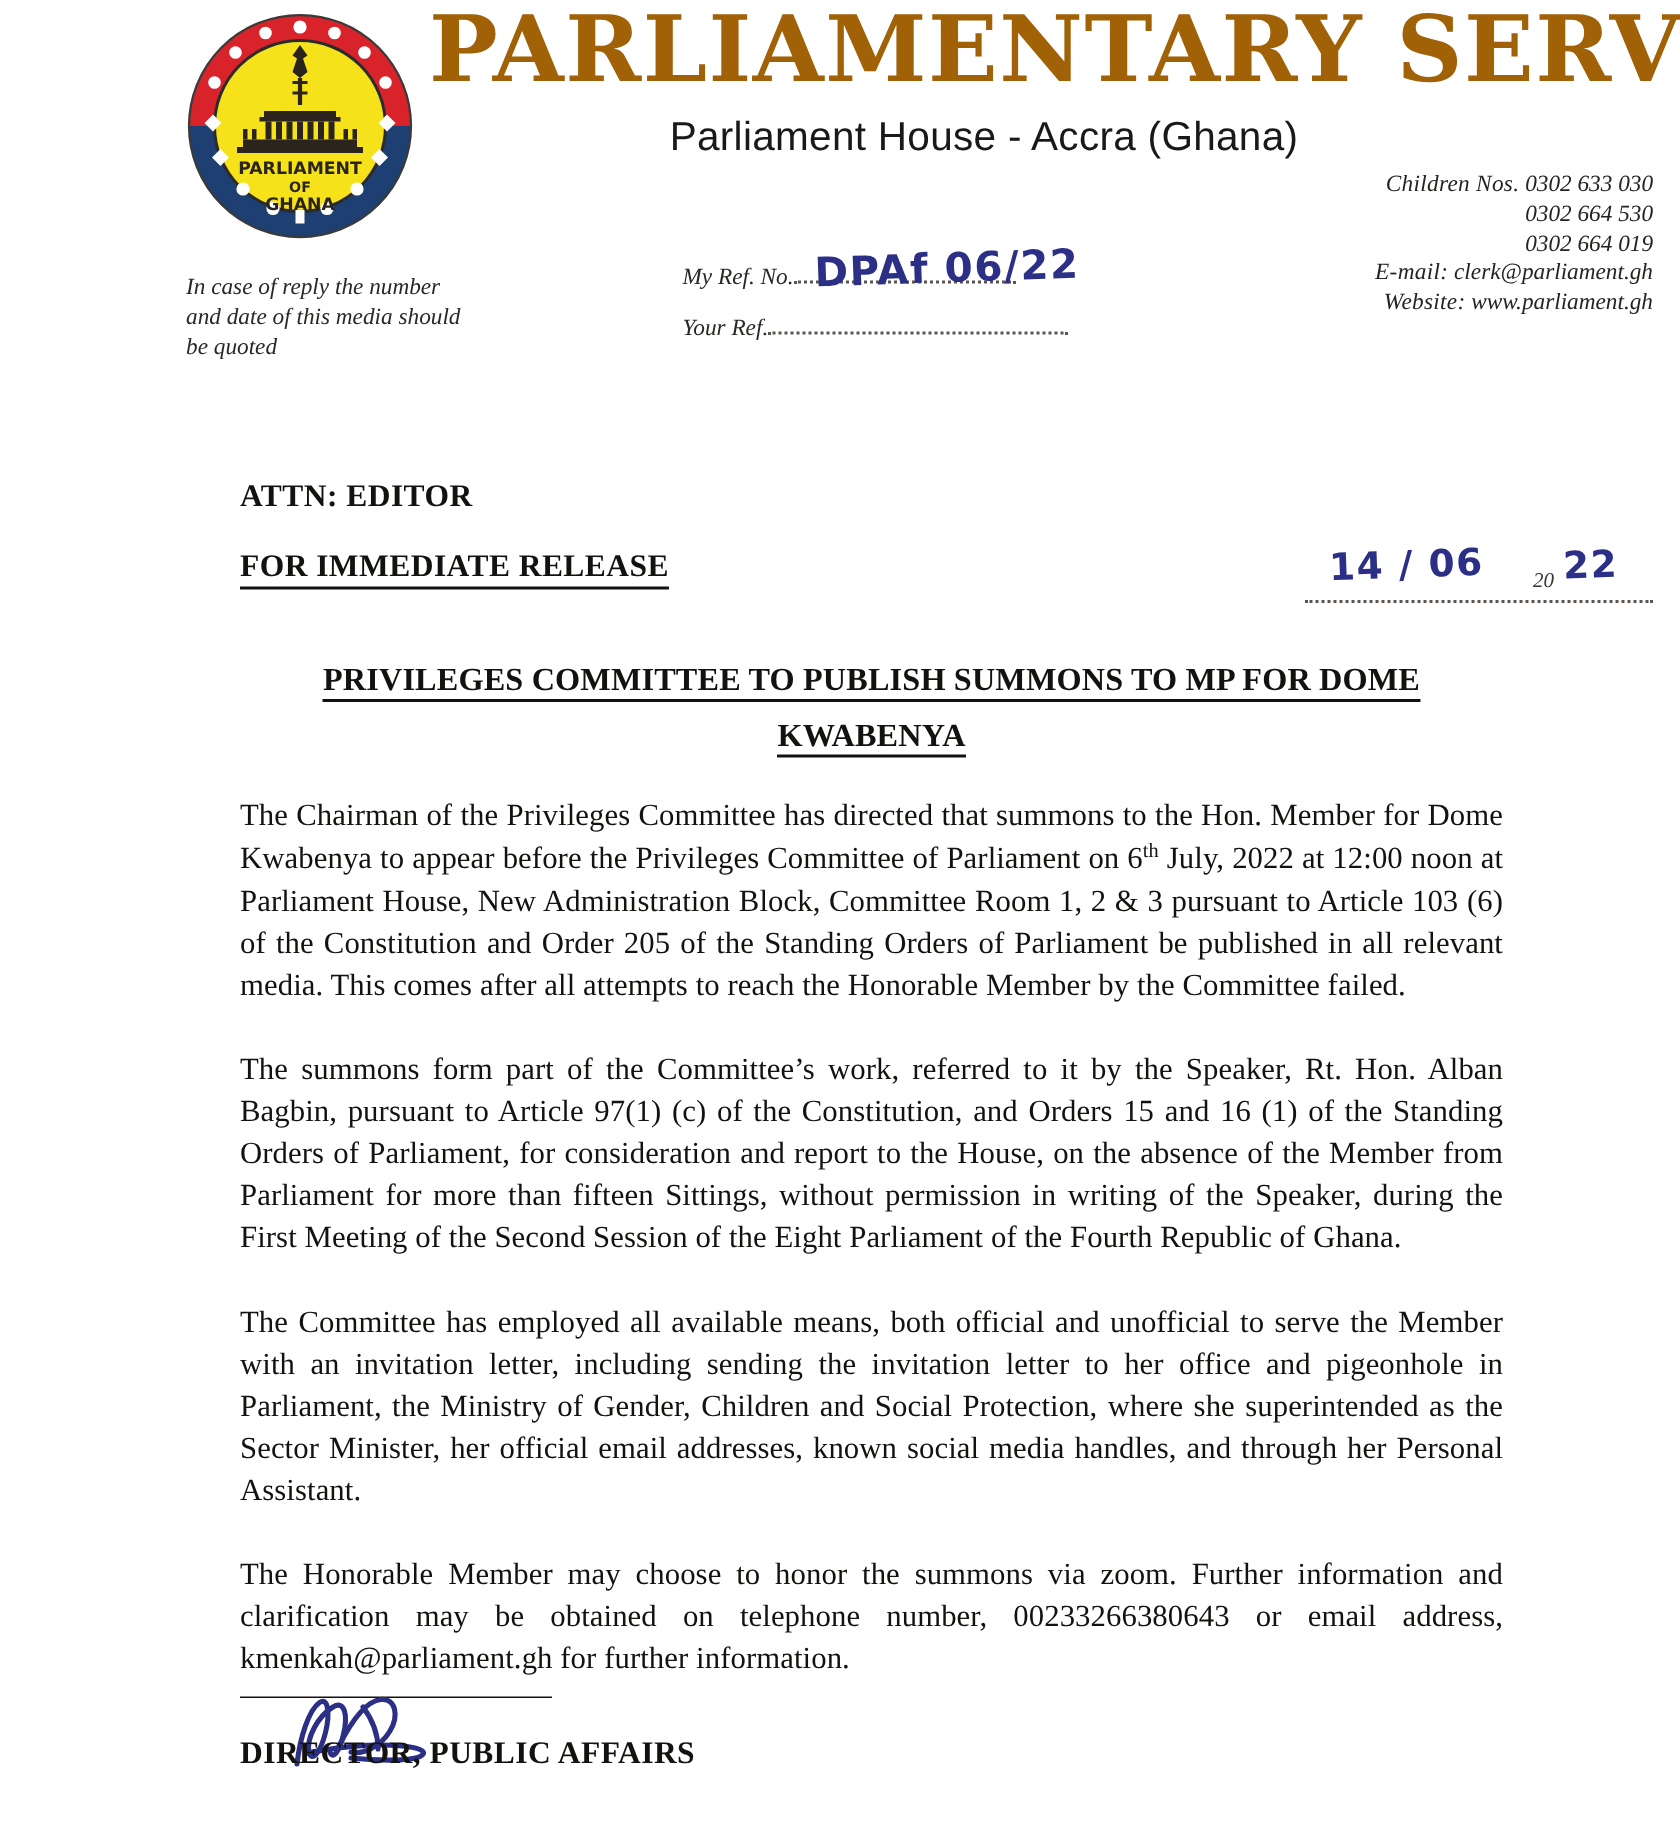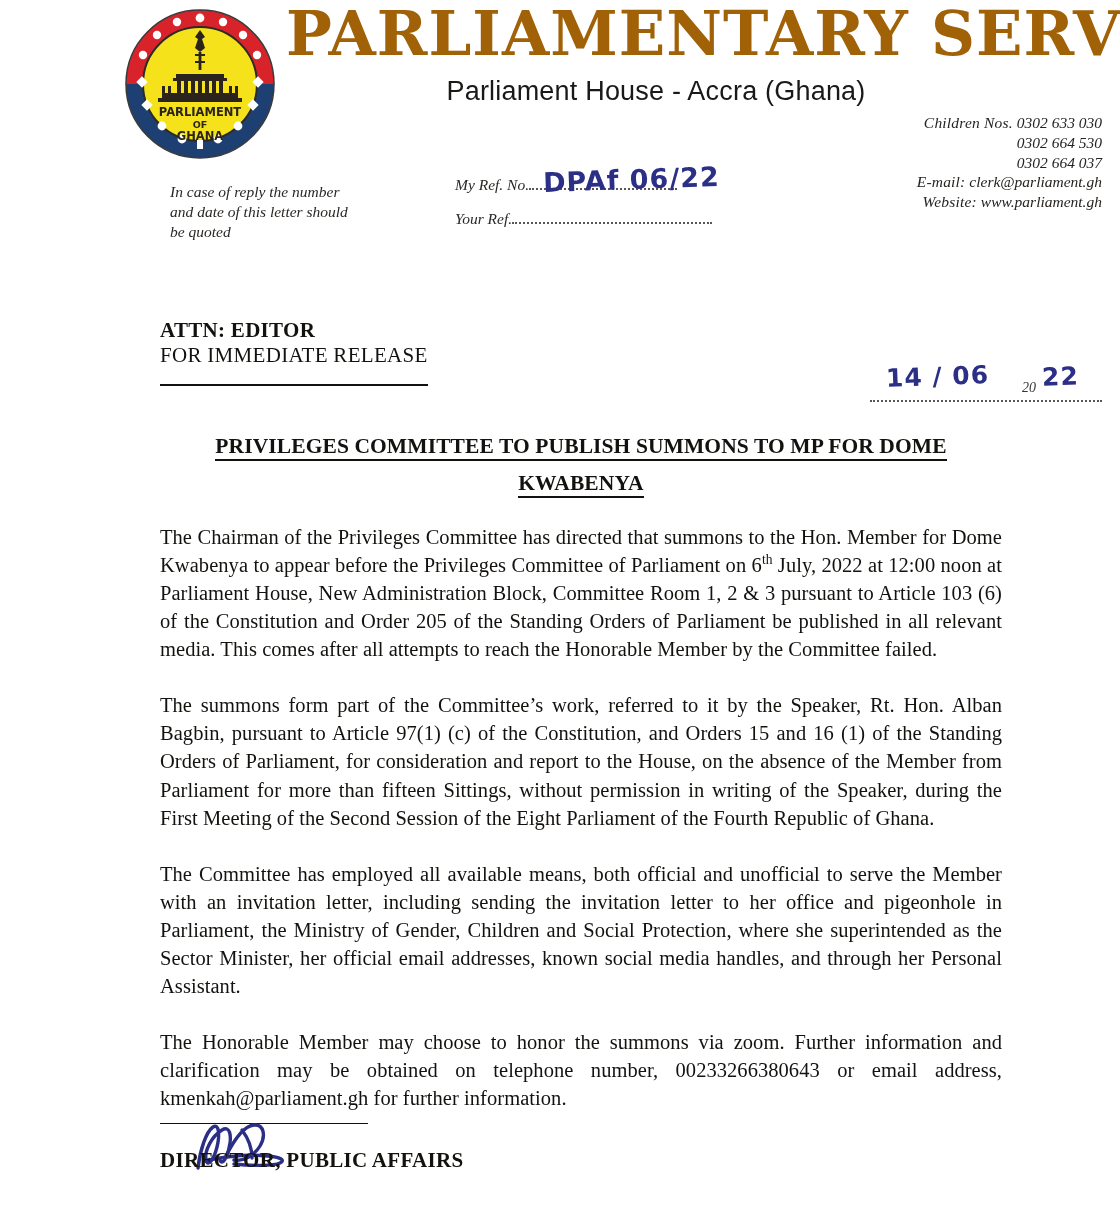--- a/index.html
+++ b/index.html
@@ -77,21 +77,20 @@
   }
   .reply-note {
     position: absolute;
     left: 124px;
     top: 12px;
     font-style: italic;
     font-size: 15.5px;
     line-height: 1.3;
     color: #2a2724;
     width: 230px;
-    margin-left: 46px;
   }
   .reffields {
     position: absolute;
     left: 455px;
     top: 6px;
     width: 270px;
     font-style: italic;
     font-size: 15.5px;
     color: #2a2724;
   }
@@ -167,26 +166,27 @@
     position: relative;
     padding: 0 118px 0 160px;
   }
   .attn {
     font-weight: bold;
     font-size: 21px;
     letter-spacing: .3px;
     margin-top: 48px;
   }
   .release {
-    font-weight: normal;
+    font-weight: bold;
     font-size: 21px;
     letter-spacing: .3px;
+    margin-top: 22px;
     display: inline-block;
     border-bottom: 2px solid #14120f;
-    padding-bottom: 16px;
+    padding-bottom: 1px;
   }
   .headline {
     text-align: center;
     font-weight: bold;
     font-size: 21.5px;
     line-height: 1.72;
     margin-top: 42px;
     letter-spacing: .1px;
   }
   .headline span {
@@ -309,38 +309,38 @@
 
   <div class="contacts">
     <div class="crow">
       <span class="lbl">Children Nos.</span>
       <span>0302 633  030</span>
     </div>
     <div class="crow">
       <span>0302 664  530</span>
     </div>
     <div class="crow">
-      <span>0302 664  037</span>
+      <span>0302 664  019</span>
     </div>
     <div class="crow">
       <span class="lbl">E-mail:</span>
       <span>clerk@parliament.gh</span>
     </div>
     <div class="crow">
       <span class="lbl">Website:</span>
       <span>www.parliament.gh</span>
     </div>
   </div>
 </div>
 
 <div class="refrow">
 
   <div class="reply-note">
     <div>In case of reply the number</div>
-    <div>and date of this letter should</div>
+    <div>and date of this media should</div>
     <div>be quoted</div>
   </div>
 
   <div class="reffields">
     <div class="reffield">
       <span>My Ref. No.</span><span class="dots w1"></span>
       <span class="hand myref-hand">DPAf 06/22</span>
     </div>
     <div class="reffield">
       <span>Your Ref.</span><span class="dots w2"></span>

